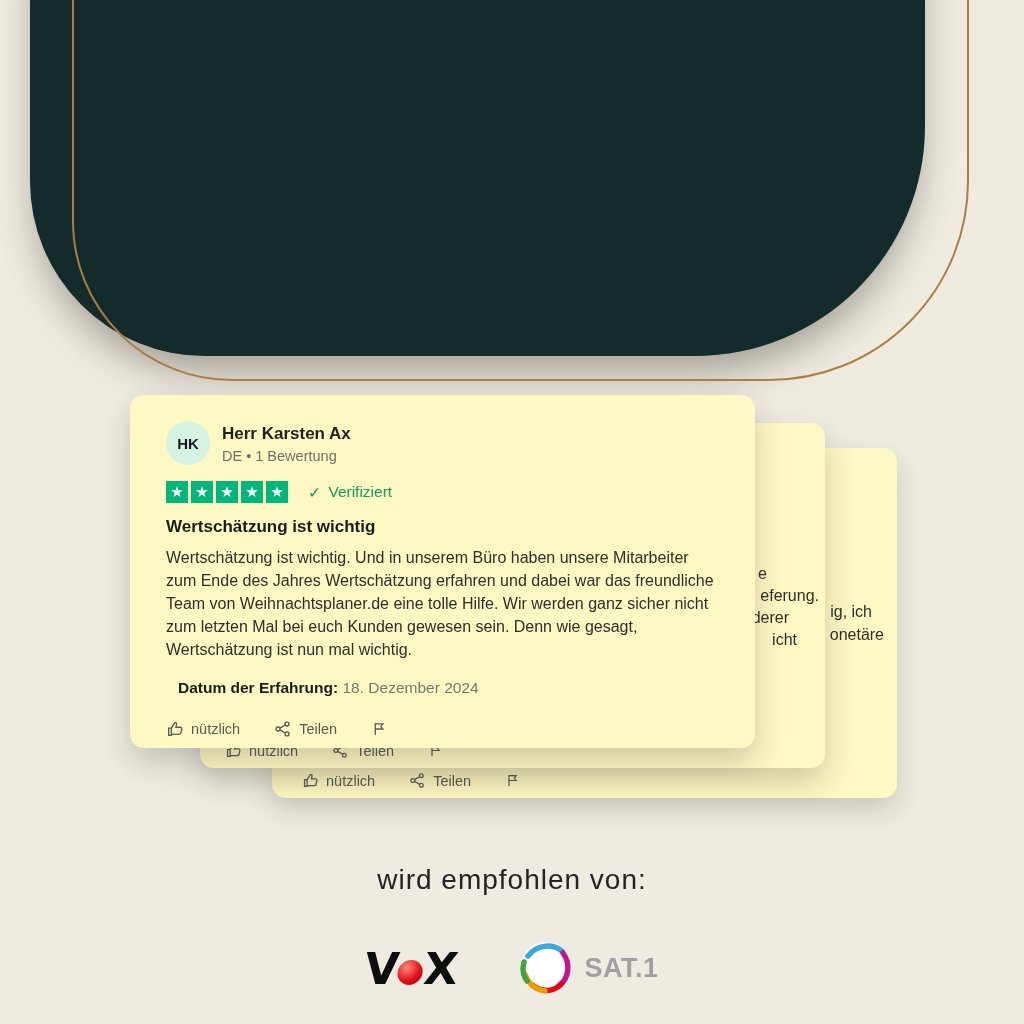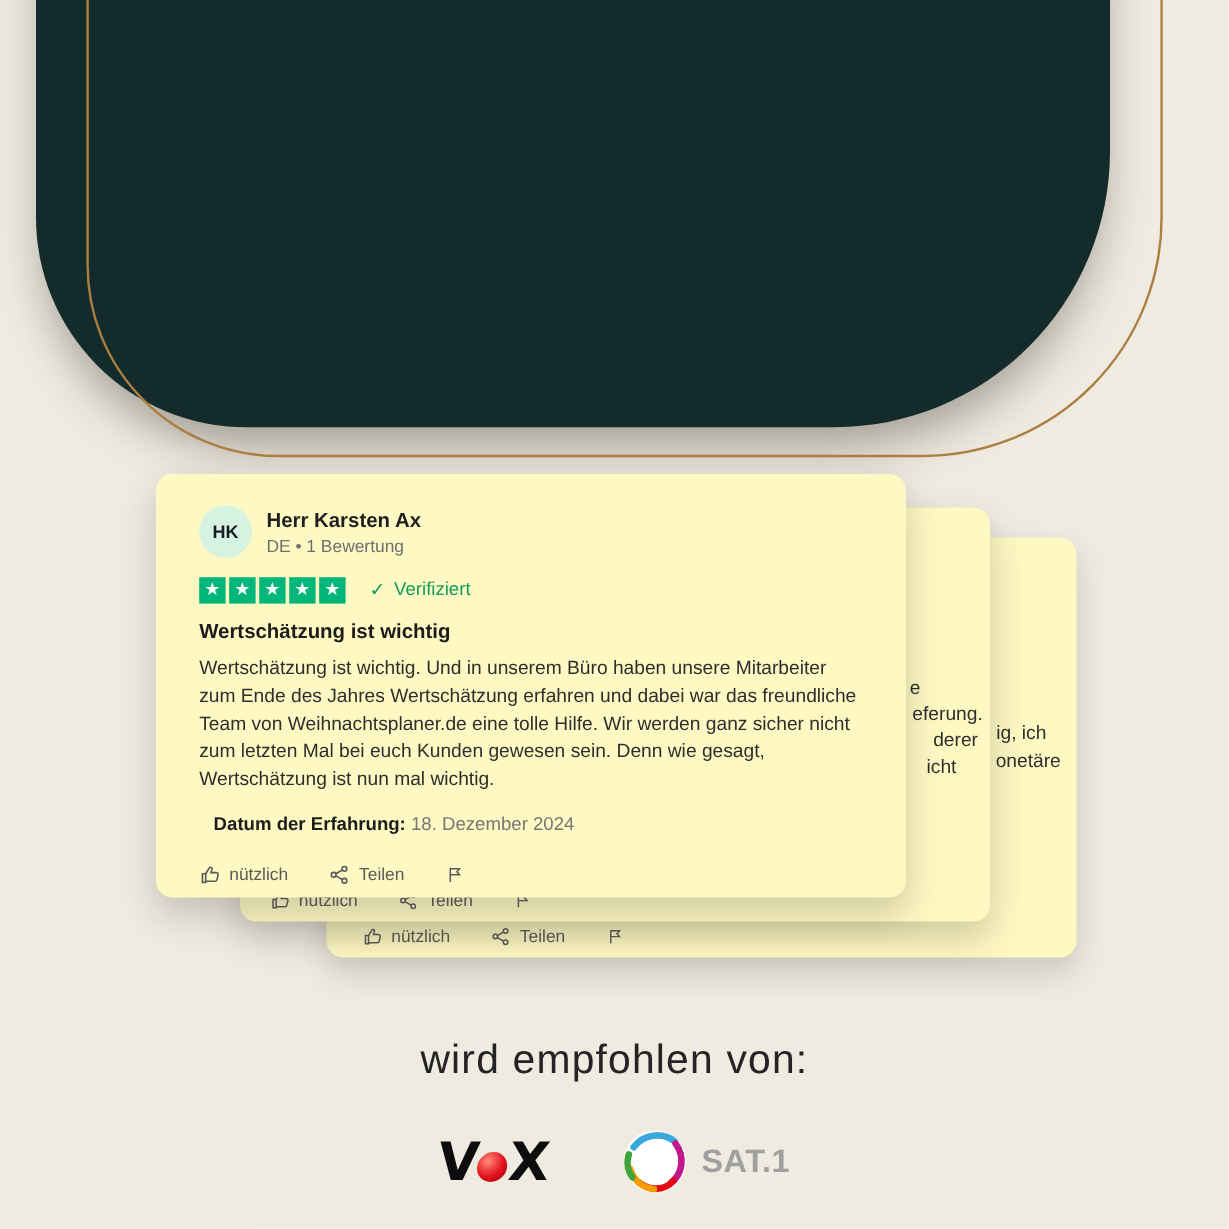--- a/index.html
+++ b/index.html
@@ -78,21 +78,21 @@
   .action svg{display:block;}
   
   .frag{position:absolute;font-size:16px;line-height:22px;color:#2e2e2e;white-space:nowrap;}
   .back-actions{position:absolute;bottom:9px;}
   .card-back-1 .back-actions{left:25px;}
   .card-back-2 .back-actions{left:30px;}
   
   .recommended-heading{
     position:absolute;left:0;top:864px;width:100%;
     text-align:center;
-    font-size:34px;color:#242424;font-weight:normal;
+    font-size:28px;color:#242424;font-weight:normal;
     letter-spacing:1px;
   }
   .logos-row{
     position:absolute;left:0;top:928px;width:100%;height:80px;
     display:flex;align-items:center;justify-content:center;gap:62px;
   }
   .vox{display:flex;align-items:center;color:#0d0d0d;
     font-family:"DejaVu Sans", sans-serif;font-weight:bold;font-size:44px;
     transform:skewX(-6deg);letter-spacing:-2px;}
   .vox-dot{width:25px;height:25px;border-radius:50%;margin:8px 1px 0 1px;
@@ -142,21 +142,21 @@
             <path d="M5 3v14"></path>
             <path d="M5 4h9l-2.5 3 2.5 3H5"></path>
           </svg>
       </span>
     </div>
   </div>
 
   <div class="card card-back-1">
     <span class="frag" style="top:140px;right:58px;">e</span>
     <span class="frag" style="top:162px;right:6px;">eferung.</span>
-    <span class="frag" style="top:184px;right:10px;">derer</span>
+    <span class="frag" style="top:184px;right:36px;">derer</span>
     <span class="frag" style="top:206px;right:28px;">icht</span>
     <div class="actions back-actions">
       <span class="action">
         <svg width="17" height="17" viewBox="0 0 20 20" fill="none" stroke="#5a5a5a" stroke-width="1.5">
             <path d="M3 9h3v8H3z"></path>
             <path d="M6 16h8.5c1 0 1.8-.7 2-1.6l1-4.4c.2-1-.6-2-1.7-2H11l.8-3.2c.2-1-.4-1.8-1.4-1.8-.5 0-1 .3-1.2.8L6 9"></path>
           </svg>
         <span>nützlich</span>
       </span>
       <span class="action">

